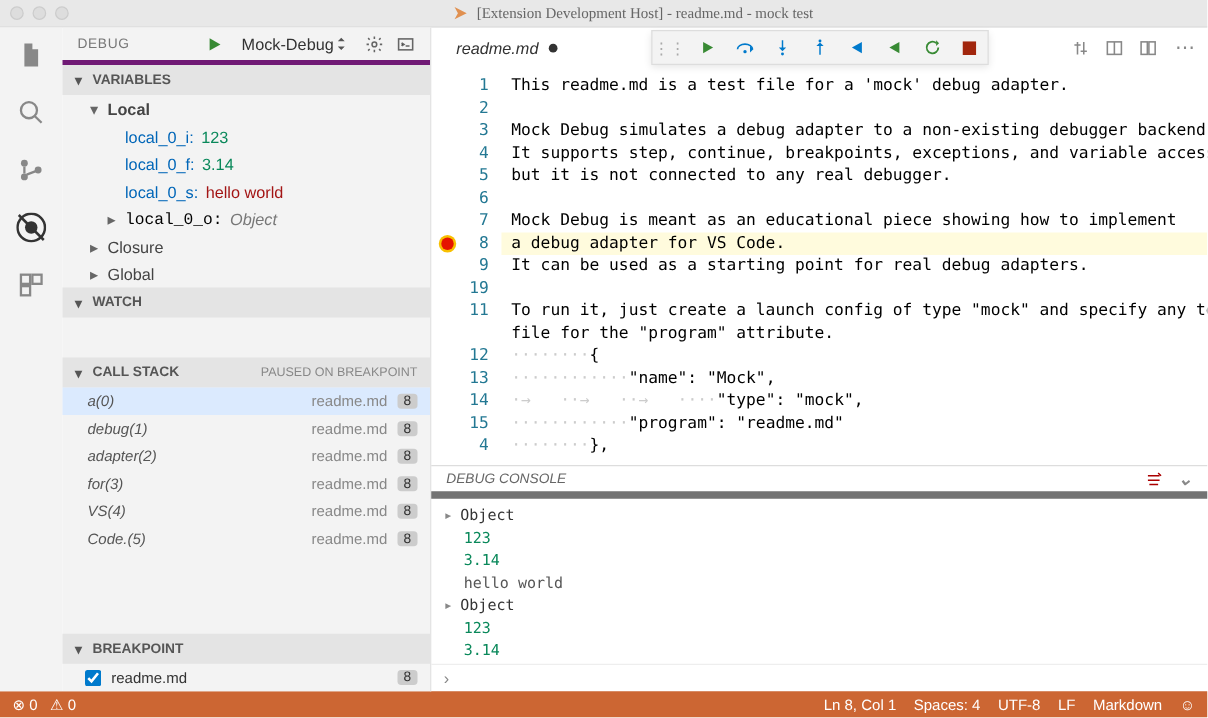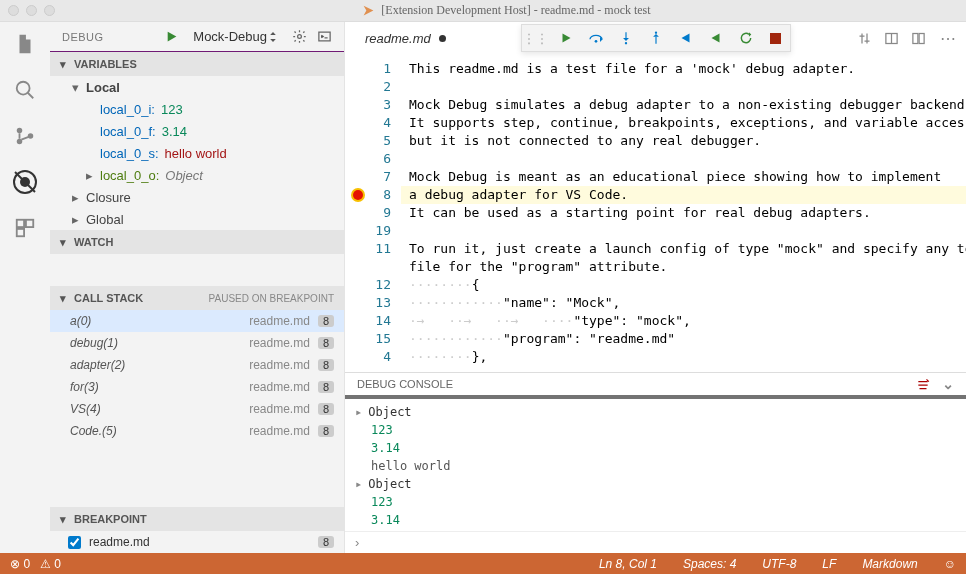--- a/index.html
+++ b/index.html
@@ -6,34 +6,34 @@
   html, body { width: 966px; height: 574px; font-family: -apple-system, "Helvetica Neue", Arial, sans-serif; font-size: 13px; color: #333; background:#fff; overflow:hidden; }
   .titlebar { height:22px; background:#e8e8e8; display:flex; align-items:center; padding:0 8px; border-bottom:1px solid #ddd; color:#666; font-size:12px; }
   .traffic { display:flex; gap:7px; }
   .dot { width:11px; height:11px; border-radius:50%; background:#ddd; border:1px solid #ccc; }
   .titlebar .title { flex:1; text-align:center; display:flex; align-items:center; justify-content:center; gap:6px;font-family:Liberation Serif, serif; }
   .layout { display:flex; height:calc(100% - 22px - 21px); }
   .activitybar { width:50px; background:#f3f3f3; display:flex; flex-direction:column; align-items:center; padding-top:8px; gap:18px; }
   .activitybar .aicon { width:28px; height:28px; display:flex; align-items:center; justify-content:center; color:#888; }
   .activitybar .aicon.active { color:#333; }
   .sidebar { width:295px; background:#f3f3f3; display:flex; flex-direction:column; border-right:1px solid #e4e4e4; }
-  .debugbar { height:30px; display:flex; align-items:center; padding:0 12px; gap:10px; border-bottom:1px solid #701a75; }
+  .debugbar { height:30px; display:flex; align-items:center; padding:0 12px; gap:10px; border-bottom:4px solid #701a75; }
   .debugbar .lbl { color:#777; font-size:11px; letter-spacing:0.5px; }
   .debugbar .spacer { flex:1; }
   .debugbar .play svg path { fill:#388a34; }
   .debugbar .icon { color:#666; }
   .section-hdr { height:24px; background:#e4e4e4; display:flex; align-items:center; padding:0 10px; font-size:11px; font-weight:700; color:#555; gap:6px; }
   .section-hdr .chev { width:8px; }
   .section-hdr .right { margin-left:auto; font-weight:400; font-size:10px; color:#888; }
   .tree { font-size:13px; color:#444; }
   .tree .item { display:flex; align-items:center; height:22px; padding-left:22px; gap:6px; }
   .tree .item.d2 { padding-left:36px; }
   .tree .chev { width:8px; color:#666; }
   .varname { color:#0066b8; }
-  .varname.obj { color:#4d7c0f; }
+  .varname.obj { color:#000000;font-family:Liberation Mono, monospace; }
   .varval.num { color:#09885a; }
   .varval.str { color:#a31515; }
   .varval.obj { color:#777; font-style:italic; }
   .stack-row { display:flex; align-items:center; height:22px; padding:0 10px 0 20px; font-size:12px; }
   .stack-row.sel { background:#dbeafe; }
   .stack-row .fn { flex:1; font-style:italic; color:#555; }
   .stack-row .src { color:#888; margin-right:8px; }
   .stack-row .badge { background:#ccc; color:#333; padding:0 5px; border-radius:3px; font-size:11px; }
   .bp-row { display:flex; align-items:center; height:22px; padding:0 10px 0 18px; gap:8px; font-size:12px; }
   .bp-row input { accent-color:#007acc; }
@@ -47,30 +47,30 @@
   .tabs .ractions { margin-left:auto; display:flex; gap:12px; align-items:center; color:#888; }
   .editor { flex:1; display:flex; font-family: Menlo, Consolas, monospace; font-size:13px; overflow:hidden; line-height:18px; }
   .gutter { width:56px; text-align:right; color:#237893; padding:6px 10px 0 0; }
   .gutter .g { height:18px; position:relative; }
   .gutter .bp { position:absolute; left:8px; top:4px; width:10px; height:10px; border-radius:50%; background:#e51400; box-shadow:0 0 0 2px #f8c000;}
   .code { flex:1; padding:6px 0 0 0; overflow:hidden; white-space:pre; color:#000; }
   .code .ln { height:18px; padding-left:8px; }
   .code .ln.hl { background:#fffbdd; }
   .code .ws { color:#ccc; }
   .console { border-top:1px solid #ddd; display:flex; flex-direction:column; }
-  .console-hdr { height:26px; display:flex; align-items:center; padding:0 12px; font-size:11px; color:#666; border-bottom:4px solid #737373; }
+  .console-hdr { height:26px; display:flex; align-items:center; padding:0 12px; font-size:11px; color:#666; border-bottom:6px solid #737373;font-style:italic; }
   .console-hdr .r { margin-left:auto; display:flex; gap:12px; color:#888; align-items:center;}
   .console-body { padding:4px 10px 2px; font-family:Menlo, Consolas, monospace; font-size:12px; }
   .console-body .row { height:18px; display:flex; align-items:center; gap:6px; }
   .console-body .num { color:#09885a; }
   .console-body .obj { color:#333; }
   .console-body .str { color:#555; }
   .console-input { height:22px; display:flex; align-items:center; padding:0 10px; border-top:1px solid #eee; color:#888;}
   .statusbar { height:21px; background:#cc6633; color:#fff; display:flex; align-items:center; padding:0 10px; font-size:12px; gap:10px; }
-  .statusbar .right { margin-left:auto; display:flex; gap:26px; align-items:center;font-style:italic;}
+  .statusbar .right { margin-left:auto; display:flex; gap:14px; align-items:center;}
   svg { display:block; }
   .configsel { display:flex; align-items:center; gap:2px; border:1px solid transparent; padding:1px 4px;}
 </style>
 </head>
 <body>
 
 <div class="titlebar">
   <div class="traffic">
     <div class="dot"></div>
     <div class="dot"></div>

